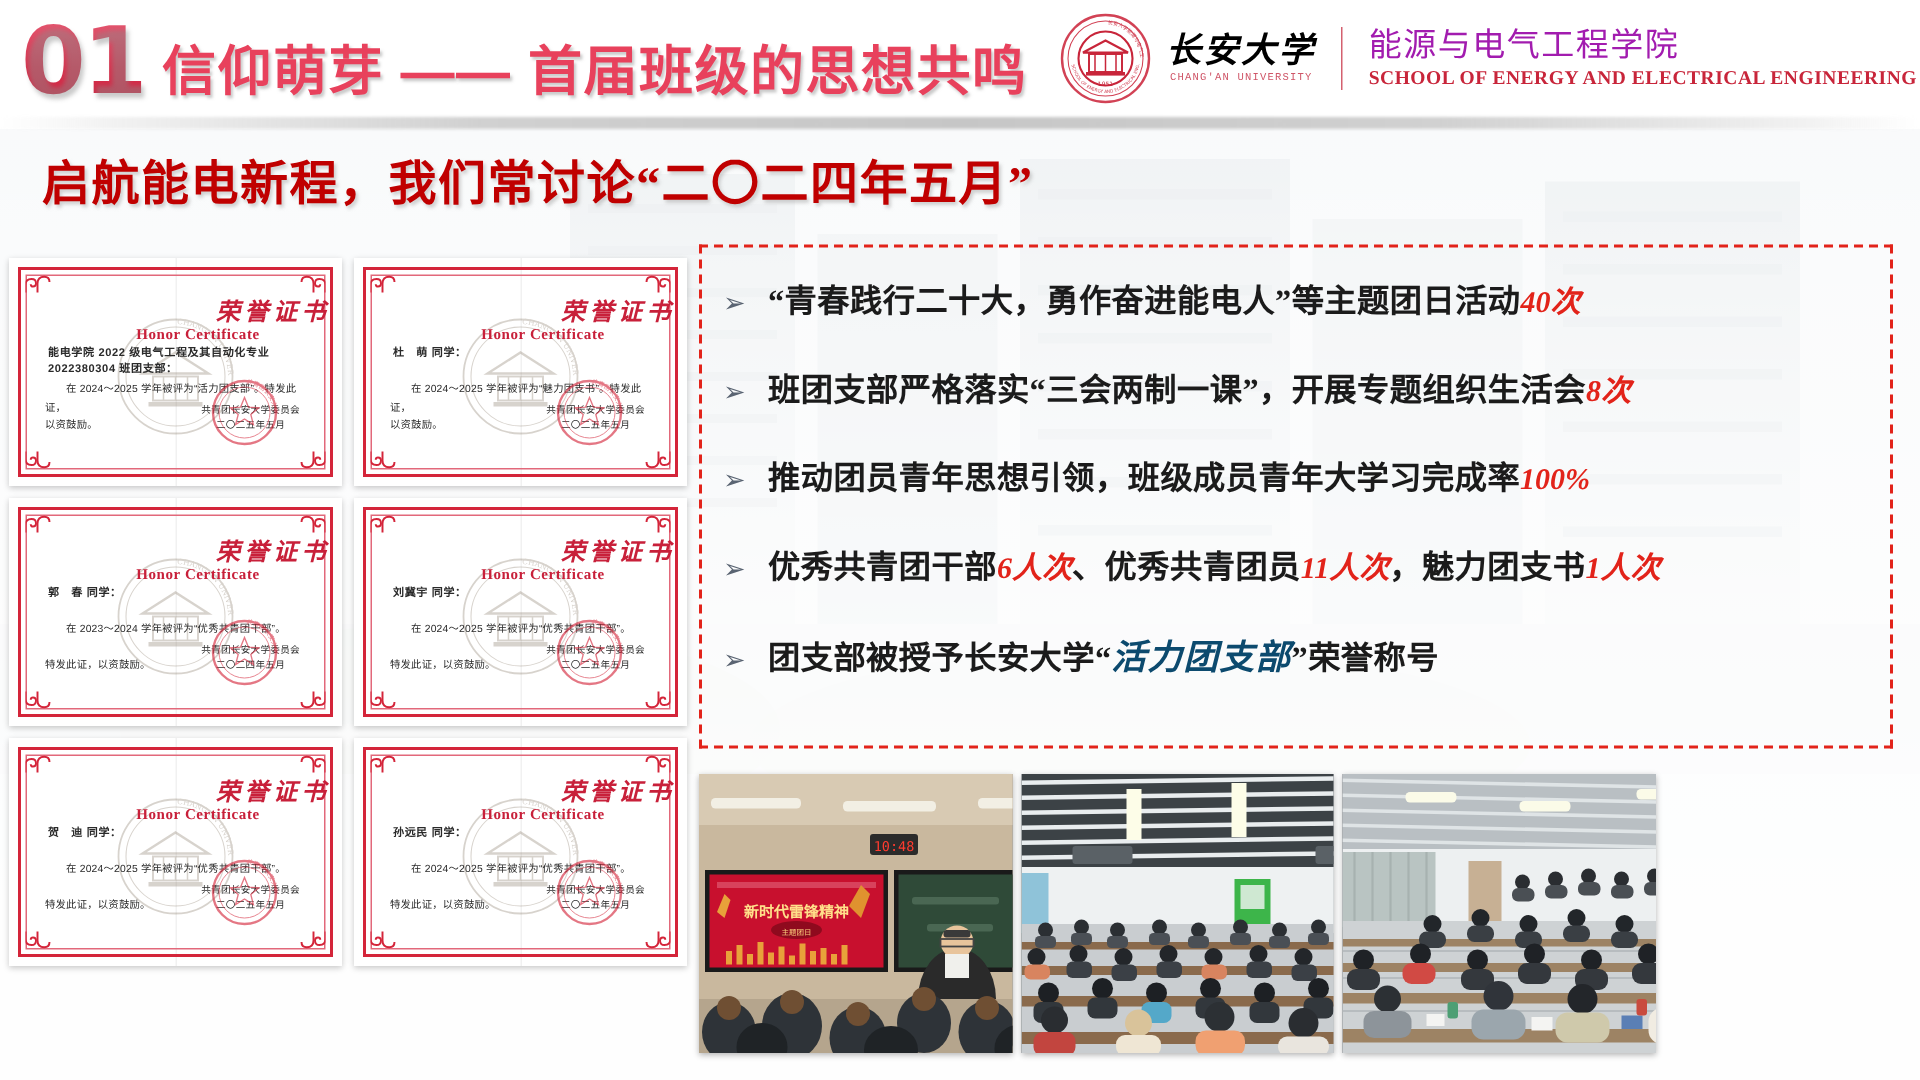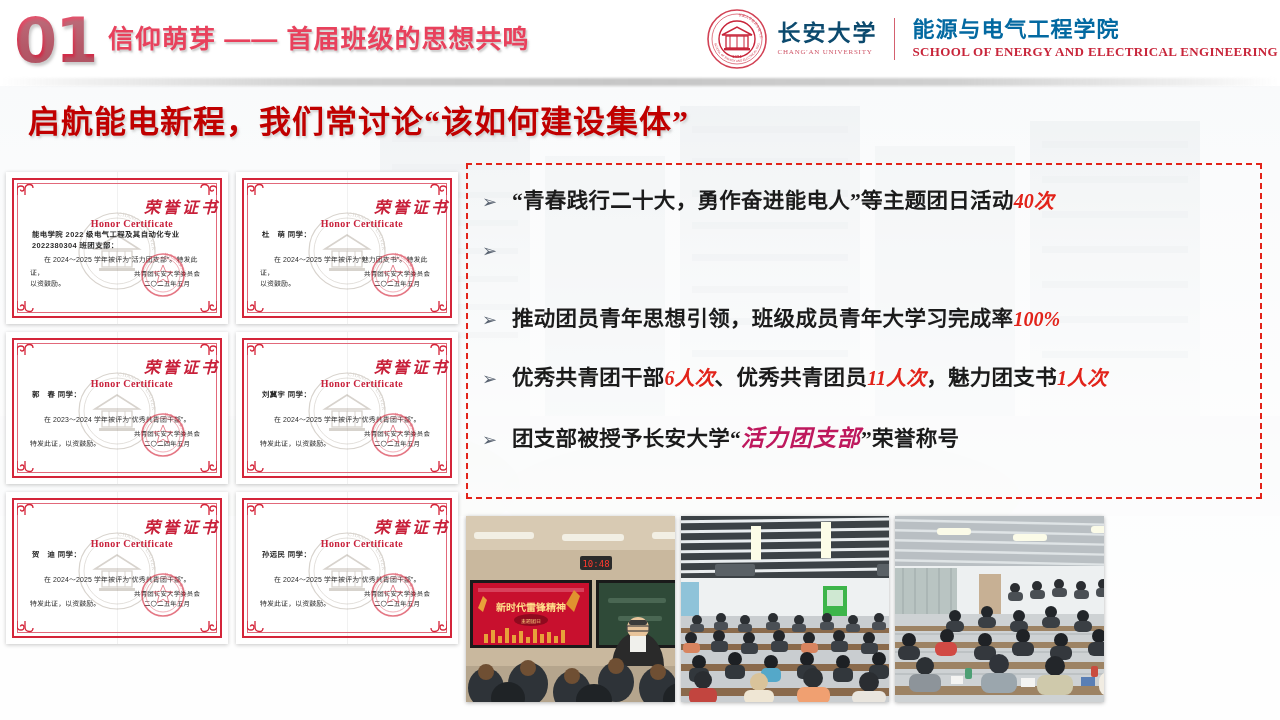--- a/index.html
+++ b/index.html
@@ -47,21 +47,21 @@
     letter-spacing: -2px;
     background: linear-gradient(180deg, #e8637b 0%, #d8324e 55%, #c8203c 100%);
     -webkit-background-clip: text;
     background-clip: text;
     color: transparent;
     text-shadow: 2px 3px 3px rgba(140,140,140,0.45);
   }
   .hdr-title {
     position: absolute;
     left: 108px; top: 18px;
-    font-size: 26px;
+    font-size: 36px;
     font-weight: 700;
     color: #e8415c;
     letter-spacing: 1px;
     text-shadow: 1.5px 2px 2px rgba(150,150,150,0.5);
     white-space: nowrap;
   }
   .hdr-divider {
     position: absolute;
     left: 0; top: 78px;
     width: 1280px; height: 8px;
@@ -83,38 +83,40 @@
     display: flex;
     align-items: center;
     gap: 9px;
   }
   .logo-seal { width: 62px; height: 62px; flex: 0 0 auto; }
   .logo-cn-name {
     display: block;
     font-family: "Liberation Serif", serif;
     font-size: 23px;
     font-weight: 700;
-    color: #0c4a6e;
+    font-style: italic;
+    color: #000000;
     line-height: 1.05;
     letter-spacing: 2px;
   }
   .logo-en-name {
     display: block;
-    font-family: Liberation Serif, serif;
+    font-family: Liberation Mono, monospace;
     font-size: 7px;
     color: #cf5668;
     letter-spacing: 0.8px;
     margin-top: 2px;
+    text-align: center;
   }
   .logo-rule { width: 1px; height: 42px; background: #d4606f; margin: 0 8px; }
   .logo-dept-cn {
     display: block;
     font-size: 22px;
-    font-weight: 700;
-    color: #0369a1;
+    font-weight: 400;
+    color: #a21caf;
     line-height: 1.1;
     letter-spacing: 1px;
   }
   .logo-dept-en {
     display: block;
     font-family: "Liberation Serif", serif;
     font-size: 13px;
     font-weight: 700;
     color: #c8253a;
     letter-spacing: 0.35px;
@@ -276,21 +278,21 @@
     letter-spacing: 0.3px;
   }
   .hl {
     color: #e2231a;
     font-style: italic;
     font-weight: 700;
     font-size: 20px;
     letter-spacing: 0px;
   }
   .hl-brush {
-    color: #be185d;
+    color: #0c4a6e;
     font-style: italic;
     font-weight: 700;
     font-size: 23px;
     font-family: "Liberation Serif", serif;
     letter-spacing: 1px;
   }
 
   
   .photo-row {
     position: absolute;
@@ -411,21 +413,21 @@
       <span>
         <span class="logo-dept-cn">能源与电气工程学院</span>
         <span class="logo-dept-en">SCHOOL OF ENERGY AND ELECTRICAL ENGINEERING</span>
       </span>
 
     </div>
 
     <div class="hdr-divider"></div>
   </div>
 
-  <div class="slide-heading">启航能电新程，我们常讨论“该如何建设集体”</div>
+  <div class="slide-heading">启航能电新程，我们常讨论“二〇二四年五月”</div>
 
   <div class="cert-grid" id="cert-grid">
       <div class="cert">
         <div class="cert-fold"></div>
         <div class="cert-inner">
           <span class="cert-corner cc-tl">
             <svg width="17" height="13" viewBox="0 0 17 13" xmlns="http://www.w3.org/2000/svg">
               <path d="M0 12 L0 7 Q0 3 4 3 Q7 3 7 6 Q7 8 5 8 Q3.5 8 3.5 6.5" fill="none" stroke="currentColor" stroke-width="1.3"></path>
               <path d="M8 12 L8 6 Q8 1.5 12.5 1.5 Q16 1.5 16 5" fill="none" stroke="currentColor" stroke-width="1.3"></path>
             </svg>
@@ -765,20 +767,21 @@
       </div>
     </div>
 
   <div class="bullet-panel" id="bullet-panel">
       <div class="bullet-row">
         <span class="bullet-mark">➢</span>
         <span class="bullet-text"><span>“青春践行二十大，勇作奋进能电人”等主题团日活动</span><span class="hl">40次</span></span>
       </div>
       <div class="bullet-row">
         <span class="bullet-mark">➢</span>
+        <span class="bullet-text"><span>班团支部严格落实“三会两制一课”，开展专题组织生活会</span><span class="hl">8次</span></span>
       </div>
       <div class="bullet-row">
         <span class="bullet-mark">➢</span>
         <span class="bullet-text"><span>推动团员青年思想引领，班级成员青年大学习完成率</span><span class="hl">100%</span></span>
       </div>
       <div class="bullet-row">
         <span class="bullet-mark">➢</span>
         <span class="bullet-text"><span>优秀共青团干部</span><span class="hl">6人次</span><span>、优秀共青团员</span><span class="hl">11人次</span><span>，魅力团支书</span><span class="hl">1人次</span></span>
       </div>
       <div class="bullet-row">

